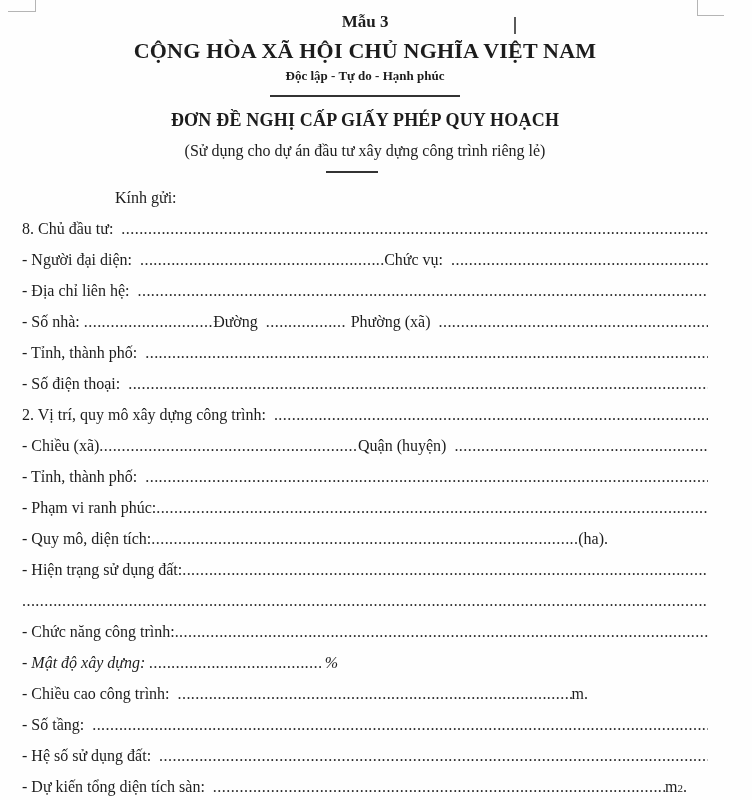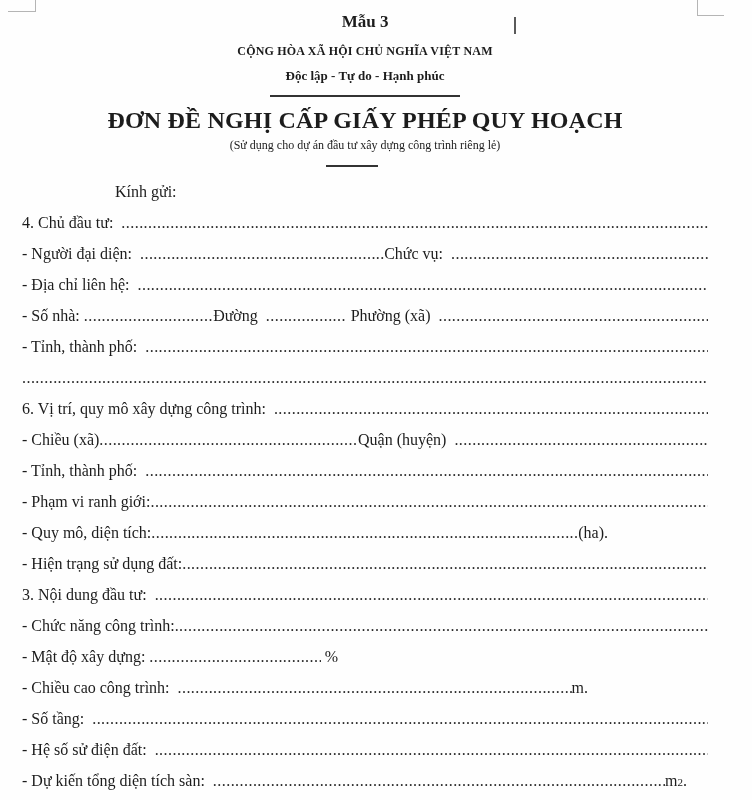--- a/index.html
+++ b/index.html
@@ -7,25 +7,25 @@
     position:relative;width:752px;height:800px;background:#fefefe;overflow:hidden;
     font-family:"Liberation Serif","DejaVu Serif",serif;color:#1c1c1c;
   }
   
   .crop{position:absolute;}
   .crop.tl{left:8px;top:0;width:27px;height:11px;border-right:1px solid #b5b5b5;border-bottom:1px solid #b5b5b5;}
   .crop.tr{left:697px;top:0;width:26px;height:15px;border-left:1px solid #b5b5b5;border-bottom:1px solid #b5b5b5;}
   .cursor-bar{position:absolute;left:514px;top:17px;width:2px;height:17px;background:#5a5a5a;}
   .header{margin:10px 22px 0 22px;width:686px;text-align:center;}
   .form-label{font-size:17px;font-weight:bold;line-height:24px;}
-  .national-title{font-size:12px;font-weight:bold;line-height:24px;margin-top:5px;letter-spacing:.2px;}
+  .national-title{font-size:22px;font-weight:bold;line-height:24px;margin-top:5px;letter-spacing:.2px;}
   .motto{font-size:13px;font-weight:bold;line-height:24px;margin-top:1px;}
   .sep1{width:190px;height:0;border-top:2px solid #333;margin:7px auto 0 auto;}
-  .doc-title{font-size:24px;font-weight:bold;line-height:26px;margin-top:10px;letter-spacing:.2px;text-align:center;}
-  .doc-subtitle{font-size:12px;line-height:22px;margin-top:1px;}
+  .doc-title{font-size:18px;font-weight:bold;line-height:26px;margin-top:10px;letter-spacing:.2px;text-align:center;}
+  .doc-subtitle{font-size:16px;line-height:22px;margin-top:7px;}
   .sep2{width:52px;height:0;border-top:2px solid #333;margin:9px auto 0 auto;transform:translateX(-13px);}
   .lines{margin:9px 0 0 22px;width:686px;}
   .form-line{display:flex;align-items:baseline;height:31px;line-height:31px;font-size:16px;}
   .lbl{white-space:pre;flex:0 0 auto;}
   .dots{flex:1 1 0;min-width:0;overflow:hidden;white-space:nowrap;letter-spacing:.45px;color:#2b2b2b;}
   .sup{font-size:11px;vertical-align:super;line-height:0;}
 </style>
 </head>
 <body>
 
@@ -43,21 +43,21 @@
     <div class="doc-subtitle">(Sử dụng cho dự án đầu tư xây dựng công trình riêng lẻ)</div>
     <div class="sep2"></div>
   </div>
 
   <div class="lines">
       <div class="form-line" style="padding-left: 93px; margin-right: 98px; flex-direction: column;">
         <span class="lbl">Kính gửi:  </span>
         <span class="dots" style="flex-grow: 1;">................................................................................................................................................................................................................................................................................................................................................................................................................</span>
       </div>
       <div class="form-line">
-        <span class="lbl">4. Chủ đầu tư:  </span>
+        <span class="lbl">8. Chủ đầu tư:  </span>
         <span class="dots" style="flex-grow: 1;">................................................................................................................................................................................................................................................................................................................................................................................................................</span>
       </div>
       <div class="form-line">
         <span class="lbl">- Người đại diện:  </span>
         <span class="dots" style="flex-grow: 0.95;">................................................................................................................................................................................................................................................................................................................................................................................................................</span>
         <span class="lbl">Chức vụ:  </span>
         <span class="dots" style="flex-grow: 1;">................................................................................................................................................................................................................................................................................................................................................................................................................</span>
       </div>
       <div class="form-line">
         <span class="lbl">- Địa chỉ liên hệ:  </span>
@@ -69,73 +69,73 @@
         <span class="lbl">Đường  </span>
         <span class="dots" style="flex-grow: 0.3;">................................................................................................................................................................................................................................................................................................................................................................................................................</span>
         <span class="lbl"> Phường (xã)  </span>
         <span class="dots" style="flex-grow: 1;">................................................................................................................................................................................................................................................................................................................................................................................................................</span>
       </div>
       <div class="form-line">
         <span class="lbl">- Tỉnh, thành phố:  </span>
         <span class="dots" style="flex-grow: 1;">................................................................................................................................................................................................................................................................................................................................................................................................................</span>
       </div>
       <div class="form-line">
+        <span class="lbl">- Số điện thoại:  </span>
         <span class="dots" style="flex-grow: 1;">................................................................................................................................................................................................................................................................................................................................................................................................................</span>
       </div>
       <div class="form-line">
-        <span class="lbl">6. Vị trí, quy mô xây dựng công trình:  </span>
+        <span class="lbl">2. Vị trí, quy mô xây dựng công trình:  </span>
         <span class="dots" style="flex-grow: 1;">................................................................................................................................................................................................................................................................................................................................................................................................................</span>
       </div>
       <div class="form-line">
         <span class="lbl">- Chiều (xã)</span>
         <span class="dots" style="flex-grow: 1.02;">................................................................................................................................................................................................................................................................................................................................................................................................................</span>
         <span class="lbl">Quận (huyện)  </span>
         <span class="dots" style="flex-grow: 1;">................................................................................................................................................................................................................................................................................................................................................................................................................</span>
       </div>
       <div class="form-line">
         <span class="lbl">- Tỉnh, thành phố:  </span>
         <span class="dots" style="flex-grow: 1;">................................................................................................................................................................................................................................................................................................................................................................................................................</span>
       </div>
       <div class="form-line">
-        <span class="lbl">- Phạm vi ranh giới:</span>
+        <span class="lbl">- Phạm vi ranh phúc:</span>
         <span class="dots" style="flex-grow: 1;">................................................................................................................................................................................................................................................................................................................................................................................................................</span>
       </div>
       <div class="form-line" style="margin-right: 100px;">
         <span class="lbl">- Quy mô, diện tích:</span>
         <span class="dots" style="flex-grow: 1;">................................................................................................................................................................................................................................................................................................................................................................................................................</span>
         <span class="lbl">(ha).</span>
       </div>
       <div class="form-line">
         <span class="lbl">- Hiện trạng sử dụng đất:</span>
         <span class="dots" style="flex-grow: 1;">................................................................................................................................................................................................................................................................................................................................................................................................................</span>
       </div>
       <div class="form-line">
-        <span class="lbl">3. Nội dung đầu tư:  </span>
         <span class="dots" style="flex-grow: 1;">................................................................................................................................................................................................................................................................................................................................................................................................................</span>
       </div>
       <div class="form-line">
         <span class="lbl">- Chức năng công trình:</span>
         <span class="dots" style="flex-grow: 1;">................................................................................................................................................................................................................................................................................................................................................................................................................</span>
       </div>
-      <div class="form-line" style="margin-right: 370px;">
+      <div class="form-line" style="margin-right: 370px; font-style: italic;">
         <span class="lbl">- Mật độ xây dựng: </span>
         <span class="dots" style="flex-grow: 1;">................................................................................................................................................................................................................................................................................................................................................................................................................</span>
         <span class="lbl"> %</span>
       </div>
       <div class="form-line" style="margin-right: 120px;">
         <span class="lbl">- Chiều cao công trình:  </span>
         <span class="dots" style="flex-grow: 1;">................................................................................................................................................................................................................................................................................................................................................................................................................</span>
         <span class="lbl">m.</span>
       </div>
       <div class="form-line">
         <span class="lbl">- Số tầng:  </span>
         <span class="dots" style="flex-grow: 1;">................................................................................................................................................................................................................................................................................................................................................................................................................</span>
       </div>
       <div class="form-line">
-        <span class="lbl">- Hệ số sử điện đất:  </span>
+        <span class="lbl">- Hệ số sử dụng đất:  </span>
         <span class="dots" style="flex-grow: 1;">................................................................................................................................................................................................................................................................................................................................................................................................................</span>
       </div>
       <div class="form-line" style="margin-right: 21px;">
         <span class="lbl">- Dự kiến tổng diện tích sàn:  </span>
         <span class="dots" style="flex-grow: 1;">................................................................................................................................................................................................................................................................................................................................................................................................................</span>
         <span class="lbl">m</span>
         <span class="sup lbl">2</span>
         <span class="lbl">.</span>
       </div>
     </div>

